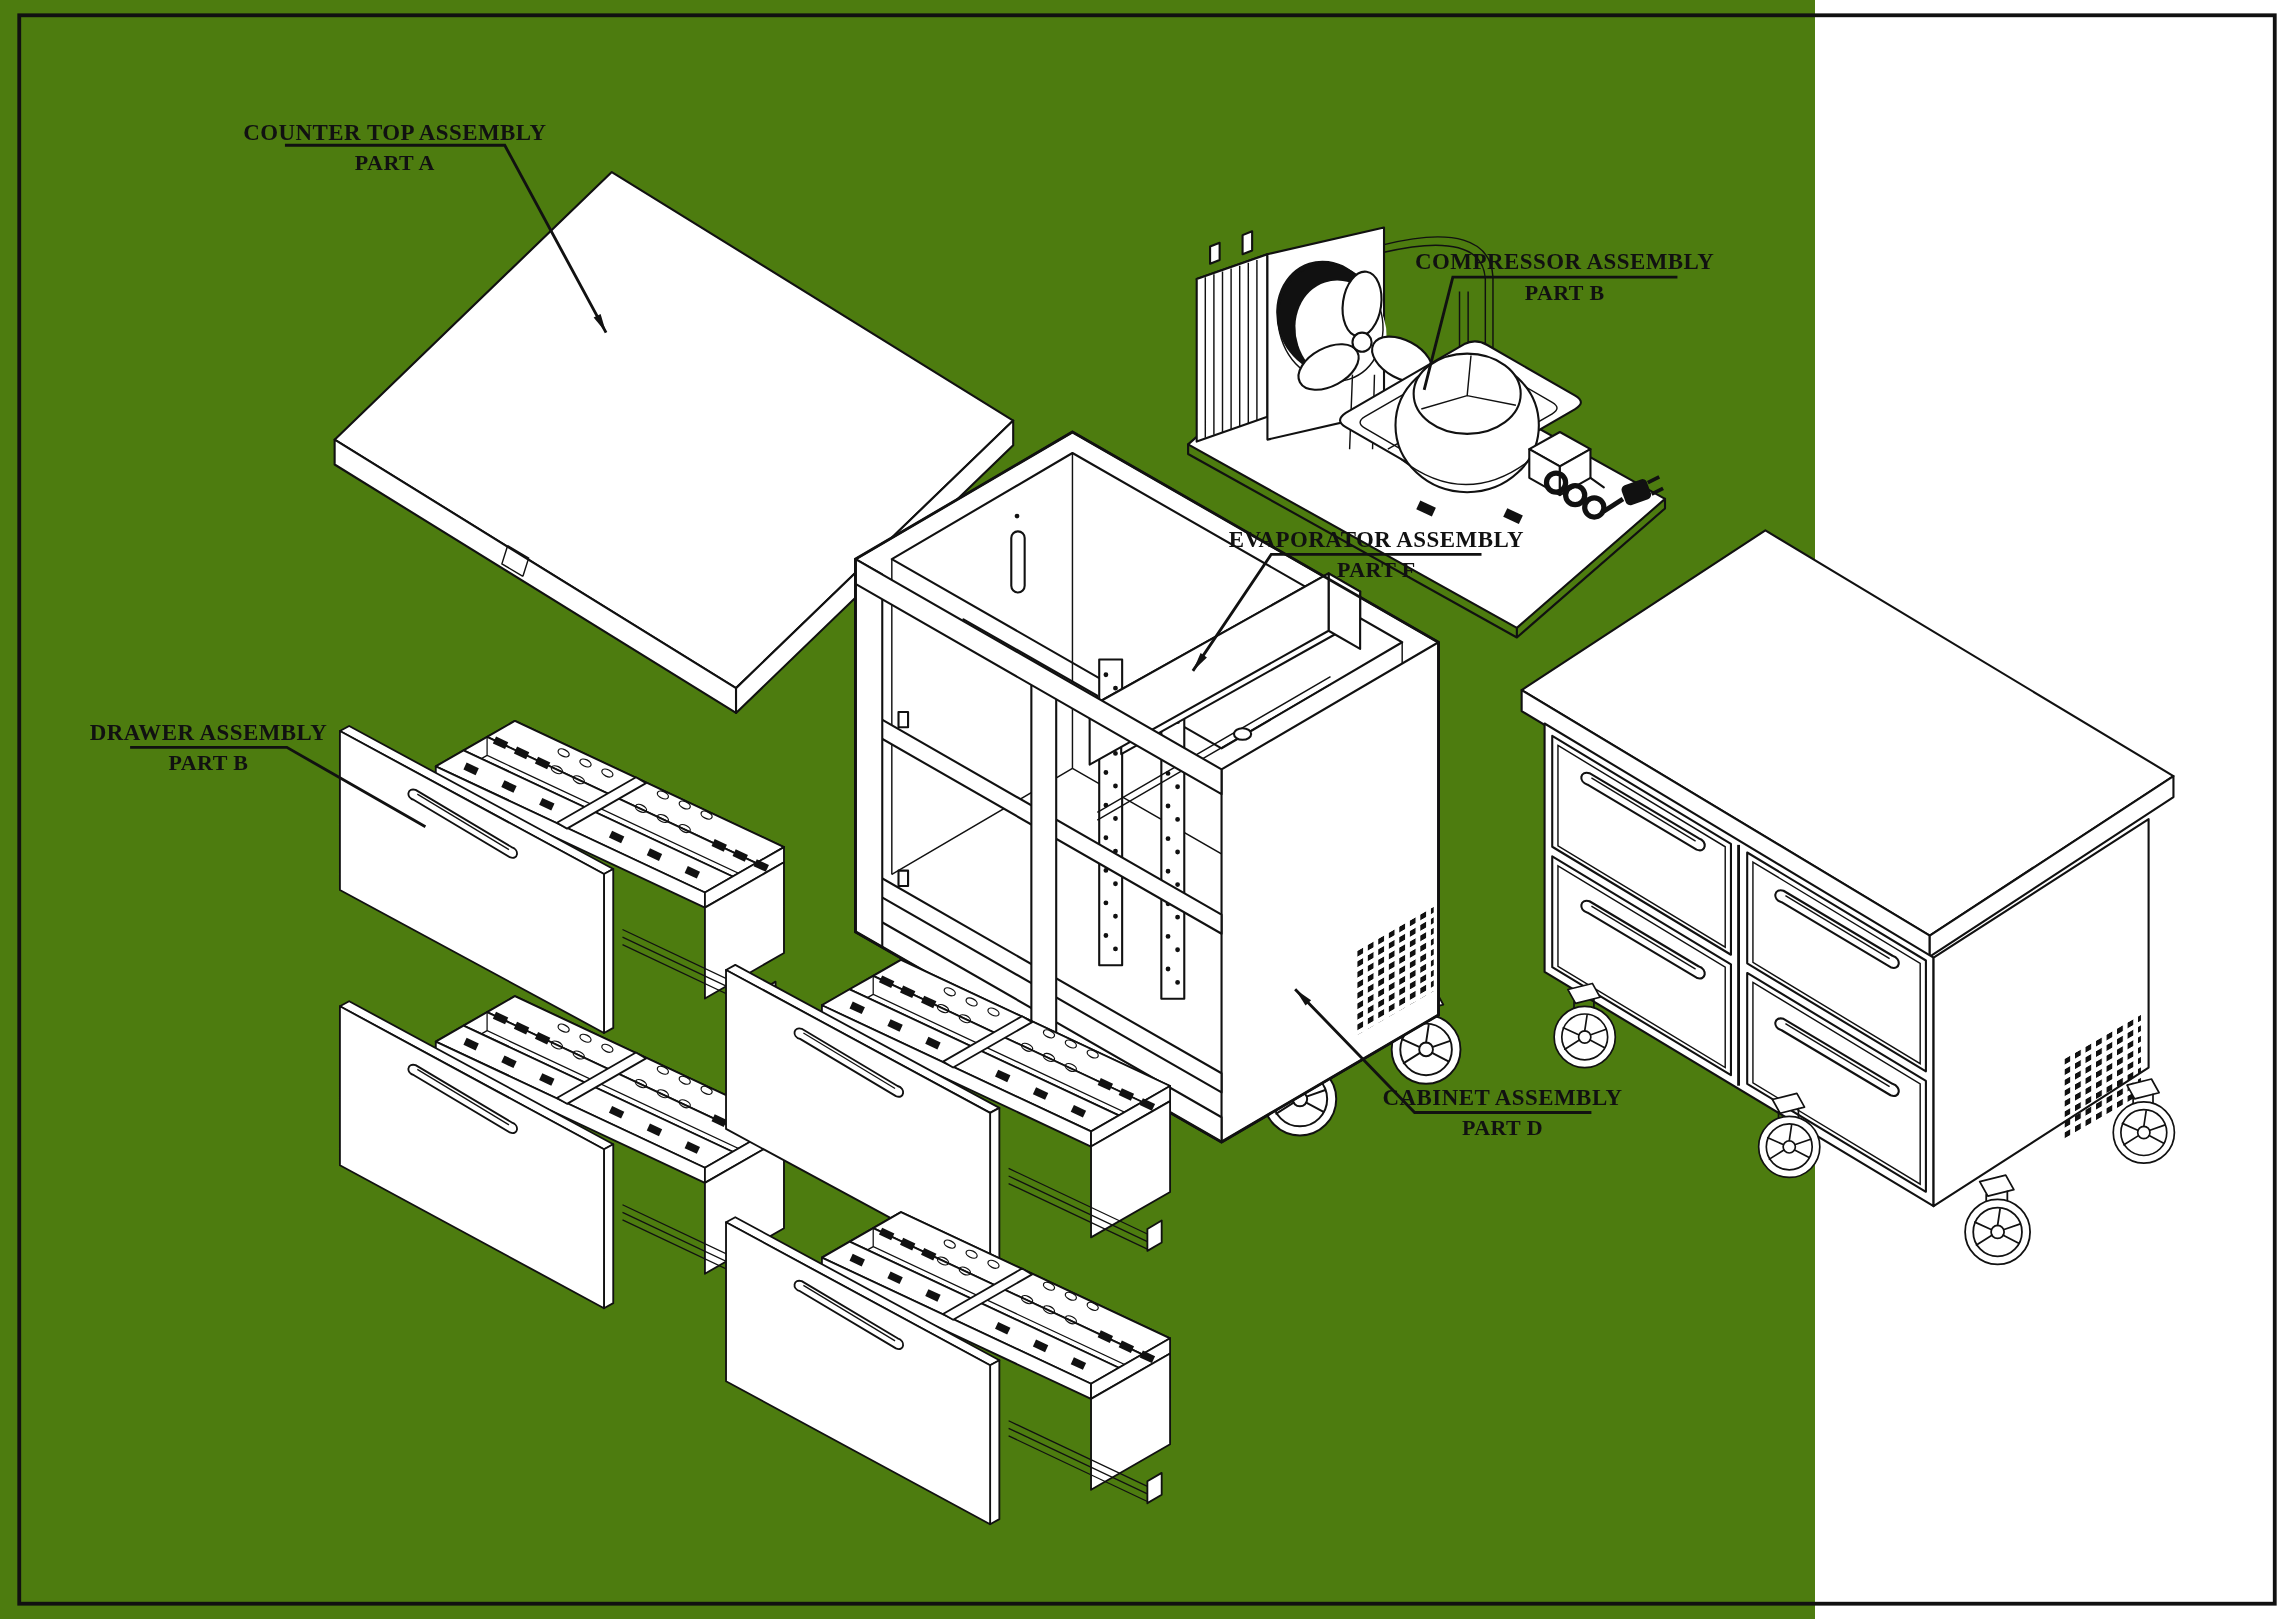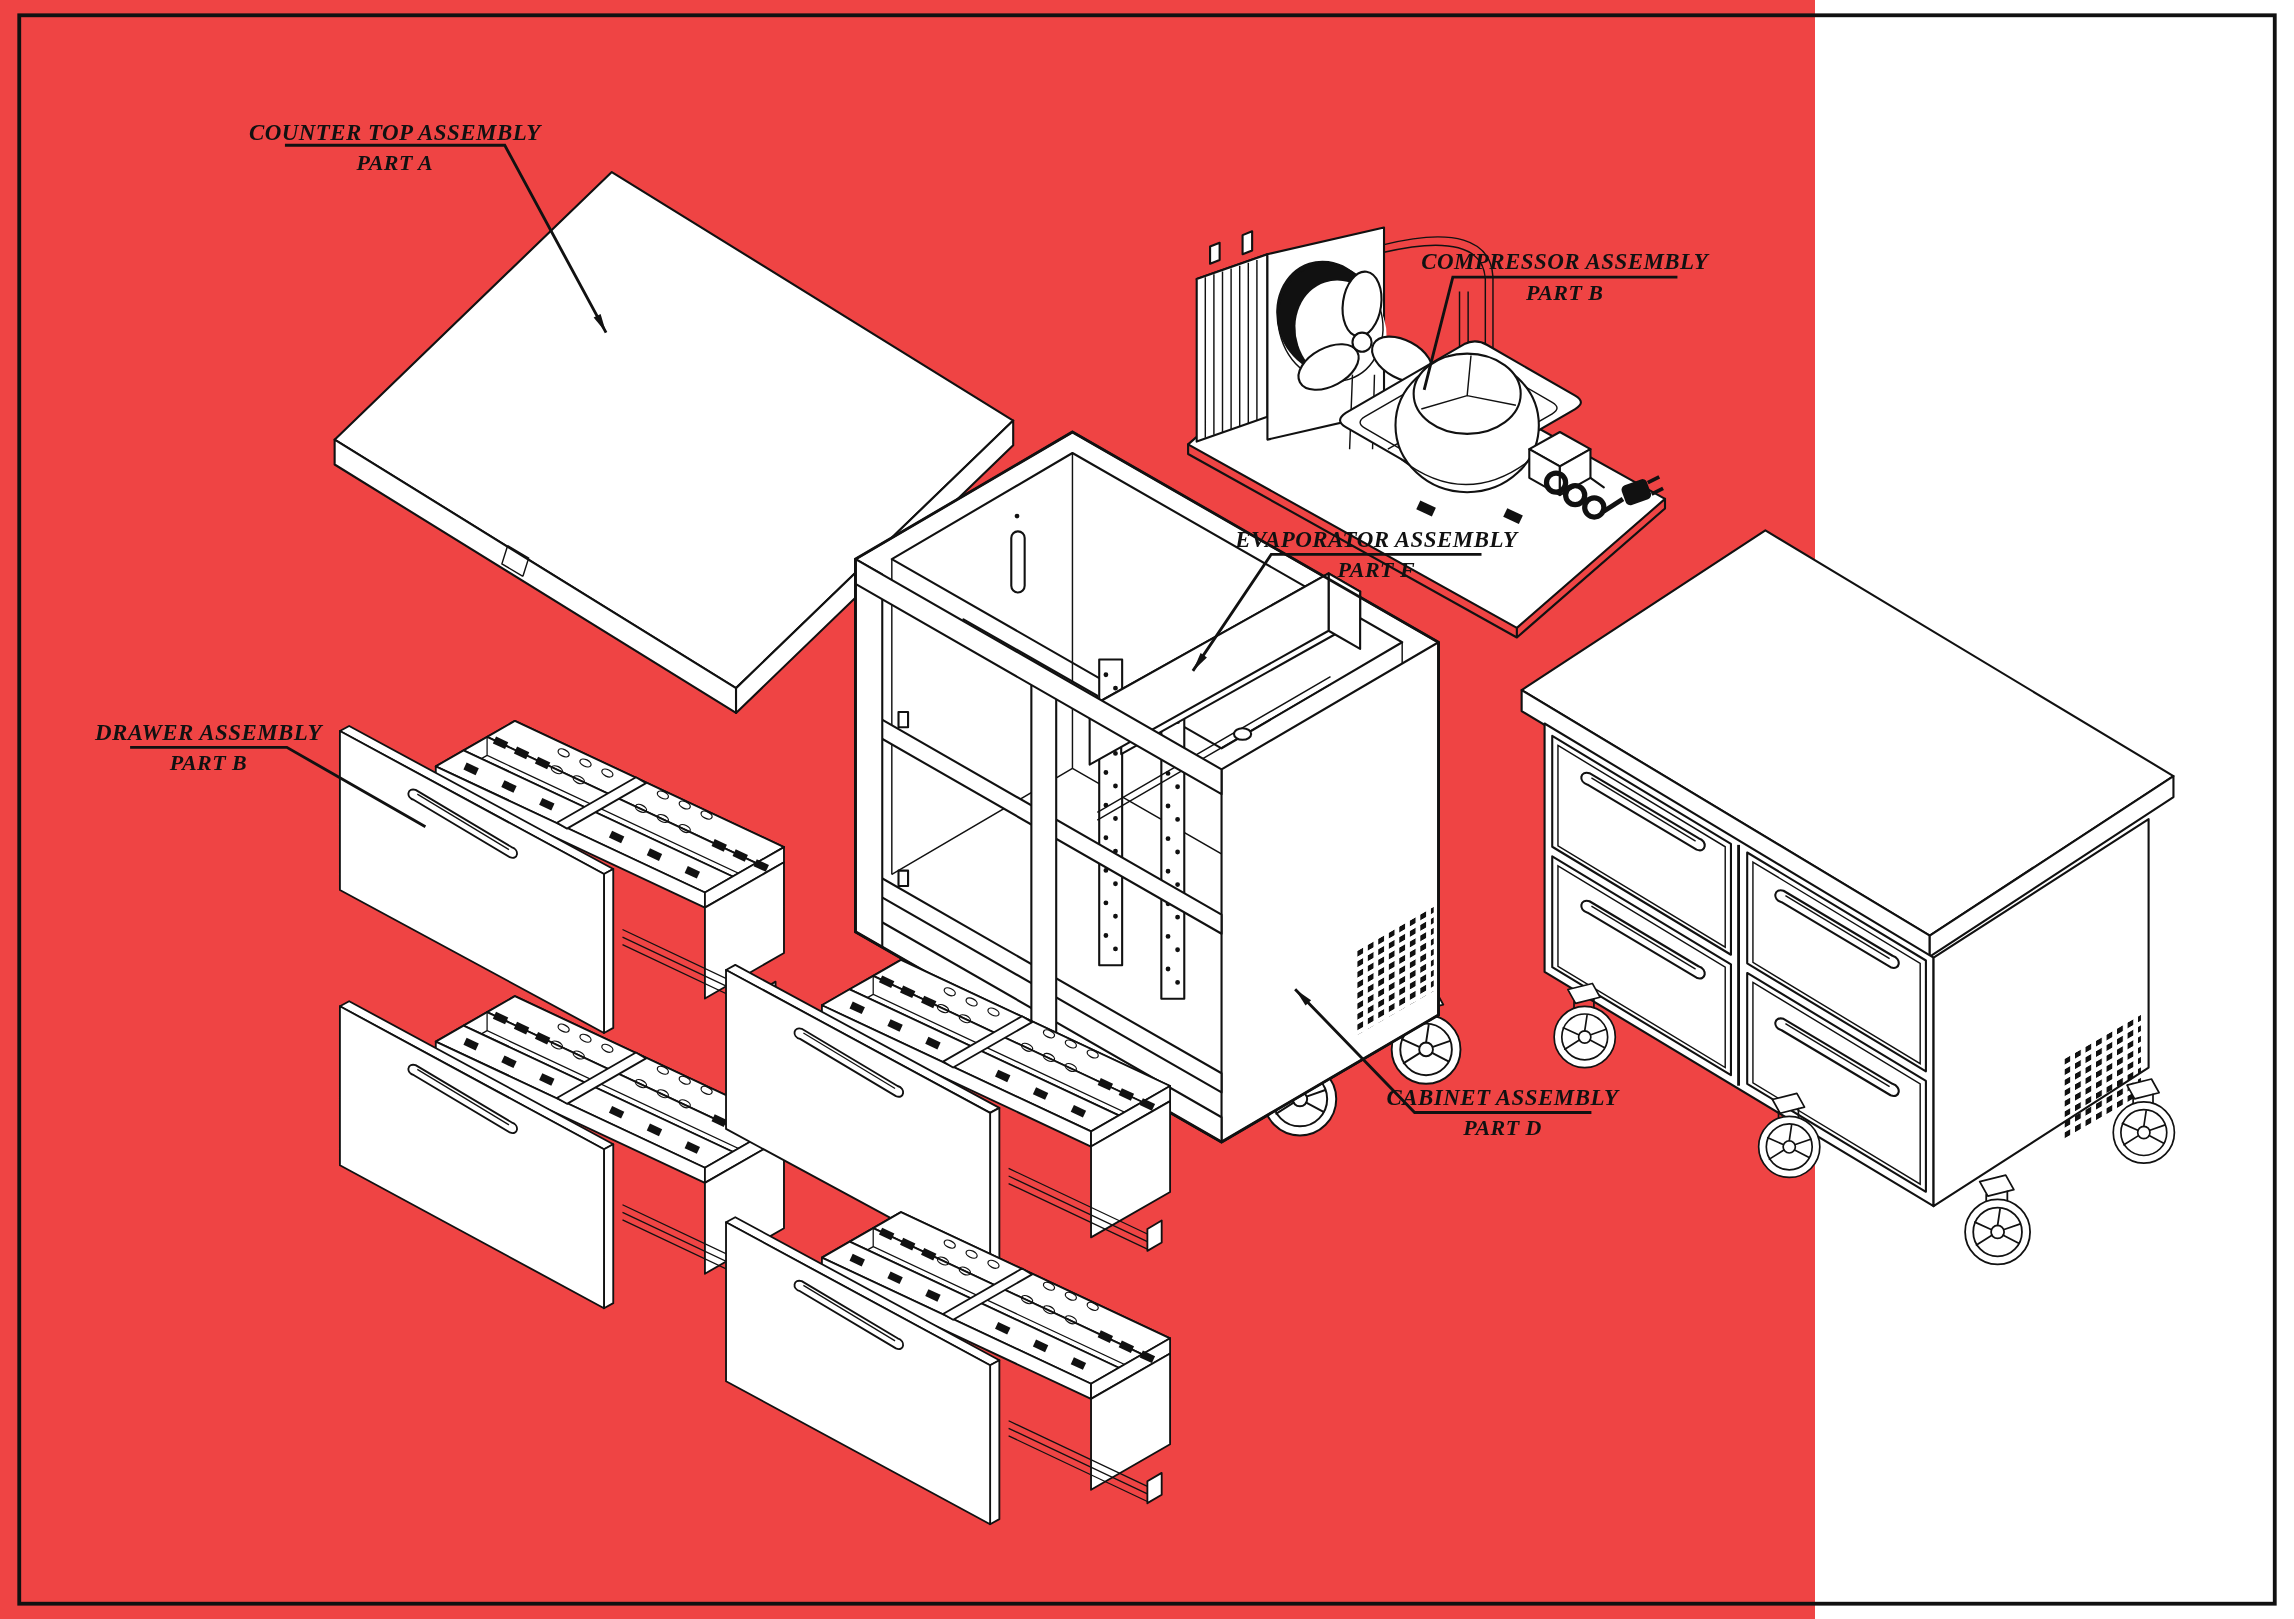--- a/index.html
+++ b/index.html
@@ -1,16 +1,16 @@
 <!DOCTYPE html>
 <html><head>
 <meta charset="utf-8">
 <style>
   html,body{margin:0;padding:0;background:#ffffff;}
-  .page{position:relative;width:1815px;height:1619px;background:#ef4444;font-family:"Liberation Serif",serif;font-style:italic;}
+  .page{position:relative;width:1815px;height:1619px;background:#4d7c0f;font-family:"Liberation Serif",serif;}
   svg{position:absolute;left:0;top:0;}
   .ln{fill:none;stroke:#111;stroke-width:2.2;stroke-linejoin:round;stroke-linecap:round;}
   .thin{fill:none;stroke:#111;stroke-width:1.5;}
   .thick{fill:none;stroke:#111;stroke-width:3;}
   .fw{fill:#ffffff;stroke:#111;stroke-width:2.2;stroke-linejoin:round;}
   .fb{fill:#111;stroke:none;}
   .dotcol{fill:none;stroke:#111;stroke-width:5;stroke-linecap:round;stroke-dasharray:0.1 34;}
   .callout-text{font-family:"Liberation Serif",serif;font-weight:700;font-size:24px;letter-spacing:0.5px;fill:#111;text-anchor:middle;}
   .callout-sub{font-size:23px;}
 </style>

